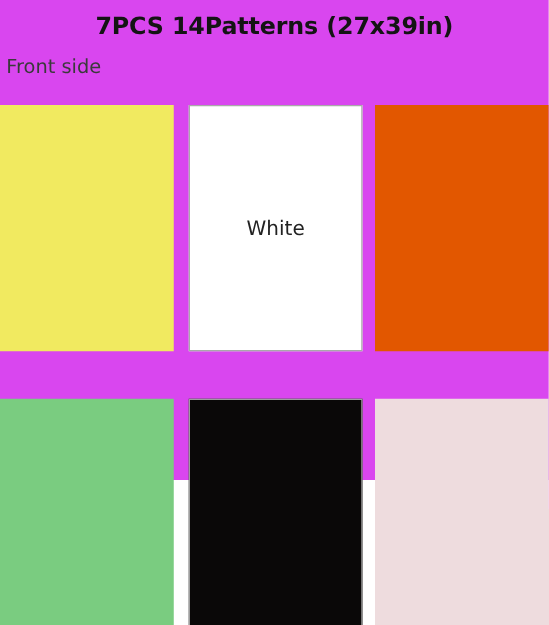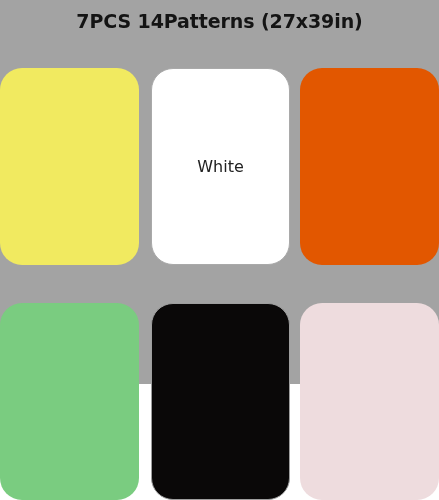--- a/index.html
+++ b/index.html
@@ -11,21 +11,21 @@
     height: 500px;
     background: #ffffff;
     font-family: "DejaVu Sans", sans-serif;
     overflow: hidden;
     position: relative;
   }
   .product-card {
     position: relative;
     width: 439px;
     height: 384px;
-    background: #a3a3a3;
+    background: #d946ef;
   }
   .product-title {
     position: absolute;
     left: 0;
     top: 9px;
     width: 439px;
     text-align: center;
     font-size: 19px;
     font-weight: bold;
     color: #141414;
@@ -48,24 +48,23 @@
   .swatch-row {
     position: absolute;
     left: 0;
     width: 439px;
   }
   .swatch-row.row-front   { top: 68px;  height: 197px; }
   .swatch-row.row-reverse { top: 303px; height: 197px; }
 
   .swatch {
     position: absolute;
-    top: 0;
+    top: 16px;
     height: 100%;
     box-sizing: border-box;
-    border-radius: 22px;
   }
   .swatch.col-left   { left: 0px;   width: 139px; }
   .swatch.col-mid    { left: 151px; width: 139px; }
   .swatch.col-right  { left: 300px; width: 139px; }
 
   .swatch.bordered {
     border: 1px solid #a9a9a9;
   }
   .swatch.bordered-dark {
     border: 1px solid #9e9e9e;
@@ -82,20 +81,21 @@
     line-height: 20px;
   }
 </style>
 </head>
 <body>
 
 <div class="product-card">
 
   <div class="product-title">7PCS 14Patterns (27x39in)</div>
 
+  <div class="side-label front">Front side</div>
 
   <div class="swatch-row row-front">
     <div class="swatch col-left" style="background:#F1EA60;"></div>
     <div class="swatch col-mid bordered" style="background:#FFFFFF;">
       <div class="swatch-caption">White</div>
     </div>
     <div class="swatch col-right" style="background:#E25700;"></div>
   </div>
 
 

